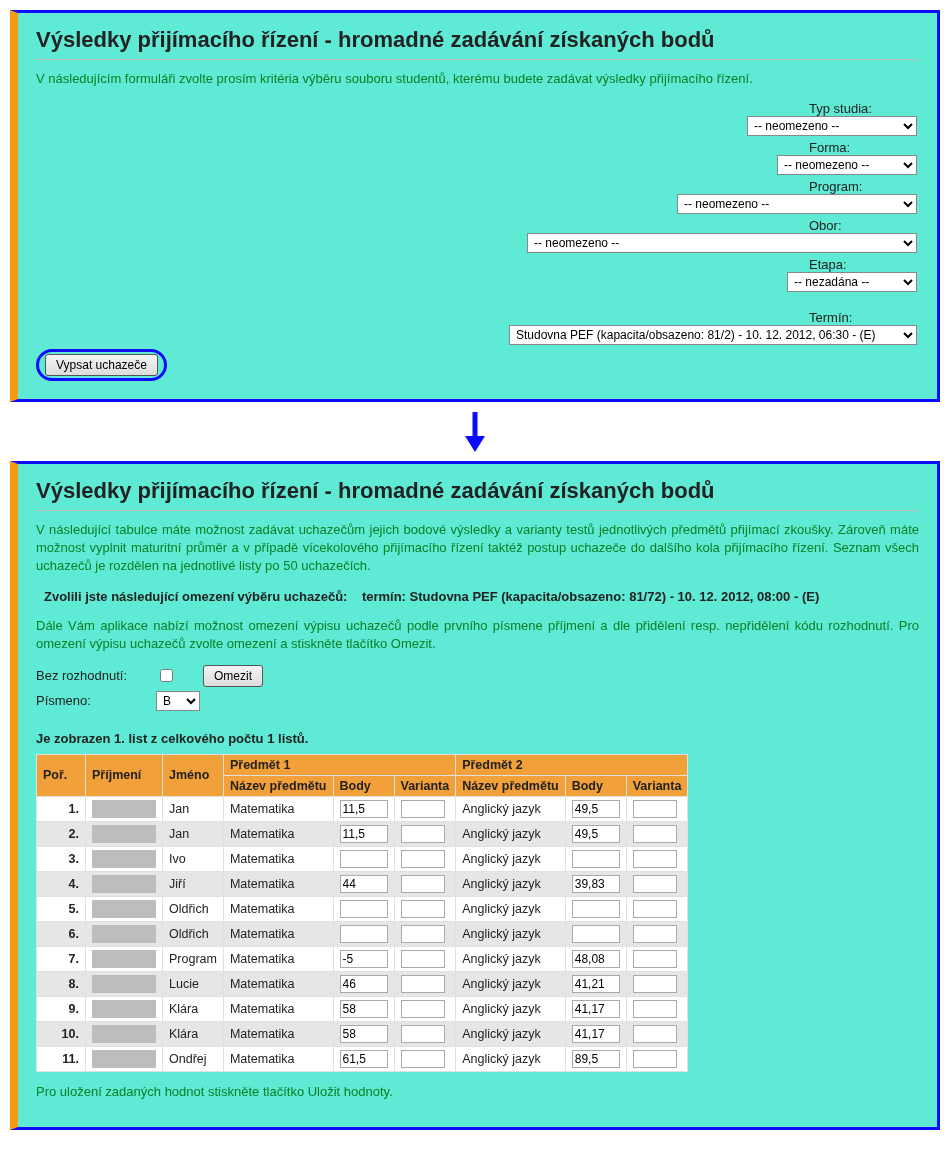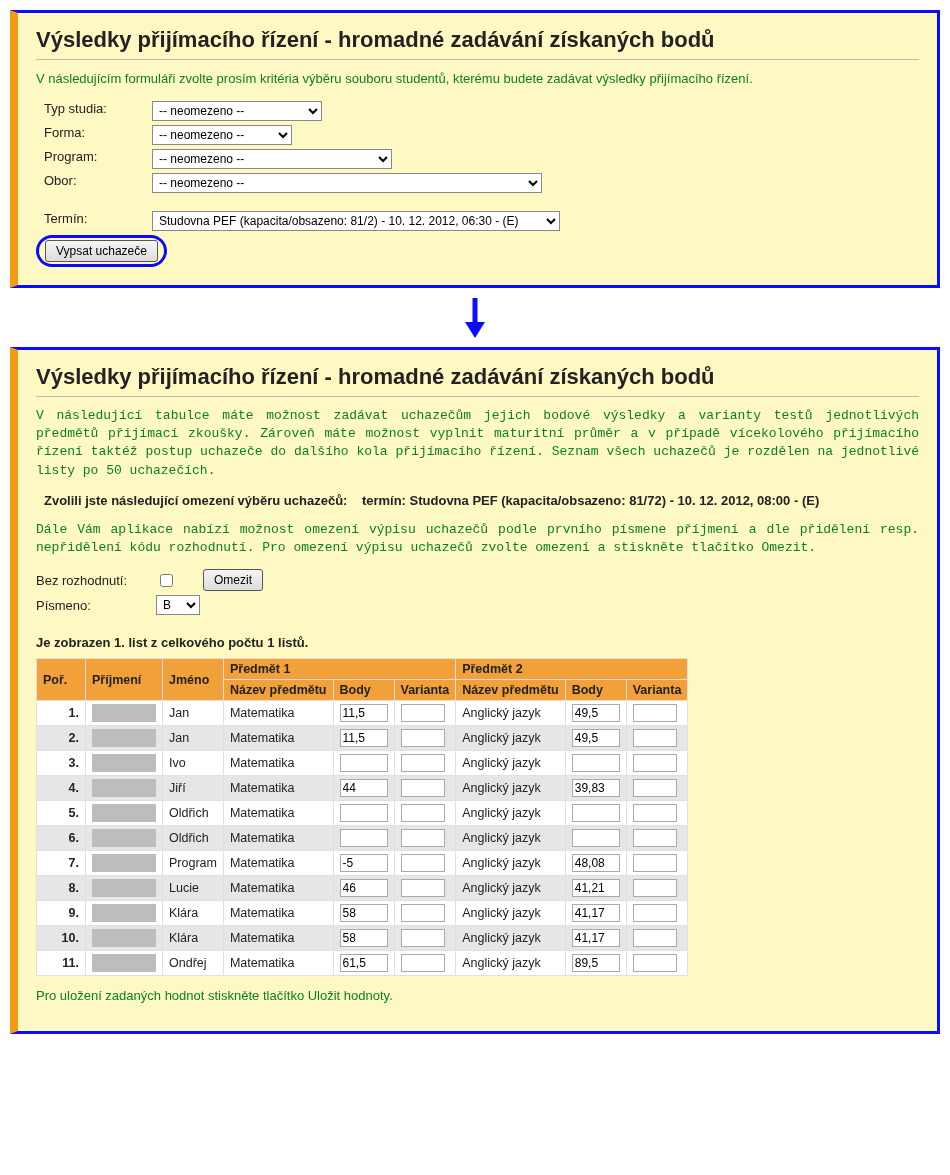--- a/index.html
+++ b/index.html
@@ -8,21 +8,21 @@
     background: #fff;
     margin: 0;
     padding: 10px;
     color: #222;
   }
   .panel {
     border: 3px solid #0b0bff;
     border-left: 8px solid #f39c12;
     padding: 14px 18px 18px 18px;
     margin-bottom: 14px;
-    background: #fef9c3;
+    background: #5eead4;
   }
   h1 {
     font-size: 22px;
     font-weight: bold;
     margin: 0 0 4px 0;
     line-height: 1.2;
   }
   hr.head {
     border: none;
     border-top: 1px solid #bbb;
@@ -30,22 +30,23 @@
   }
   .green {
     color: #0a7f24;
   }
   .intro {
     margin: 0 0 12px 0;
     line-height: 1.4;
   }
   .form-row {
     display: flex;
-    align-items: flex-start;
-    margin: 4px 8px;
+    align-items: flex-end;
+    margin: 4px 2px;
+    flex-direction: column;
   }
   .form-row .lbl {
     width: 108px;
   }
   select {
     font-family: inherit;
     font-size: 12px;
     background: #fff;
     border: 1px solid #888;
     padding: 1px 2px;
@@ -63,21 +64,21 @@
     display: inline-block;
     border: 3px solid #0b0bff;
     border-radius: 18px;
     padding: 2px 6px;
   }
   .arrow-box {
     text-align: center;
     margin: -4px 0 6px 0;
   }
   .arrow-box svg { display:inline-block; }
-  .just { text-align: justify; line-height:1.4; margin:0 0 12px 0;font-family:Liberation Mono, monospace; }
+  .just { text-align: justify; line-height:1.4; margin:0 0 12px 0; }
   .bold { font-weight: bold; margin-left: 8px; }
   .filter-block { margin: 12px 0 20px 0; }
   .filter-row { display:flex; align-items:center; margin:4px 0; }
   .filter-row .flbl { width: 120px; }
   .cb { margin-right: 30px; }
   .results-caption { font-weight:bold; margin: 10px 0 8px 0; }
   table.results {
     border-collapse: collapse;
     font-size: 12.5px;
   }
@@ -135,20 +136,26 @@
   <div class="form-row">
     <span class="lbl">Program:</span>
     <select style="width:240px;">
       <option>-- neomezeno --</option>
     </select>
   </div>
   <div class="form-row">
     <span class="lbl">Obor:</span>
     <select style="width:390px;">
       <option>-- neomezeno --</option>
+    </select>
+  </div>
+  <div class="form-row">
+    <span class="lbl">Etapa:</span>
+    <select style="width:130px;">
+      <option>-- nezadána --</option>
     </select>
   </div>
 
   <div style="height:10px;"></div>
 
   <div class="form-row">
     <span class="lbl">Termín:</span>
     <select style="width:408px;">
       <option>Studovna PEF (kapacita/obsazeno: 81/2) - 10. 12. 2012, 06:30 - (E)</option>
     </select>

